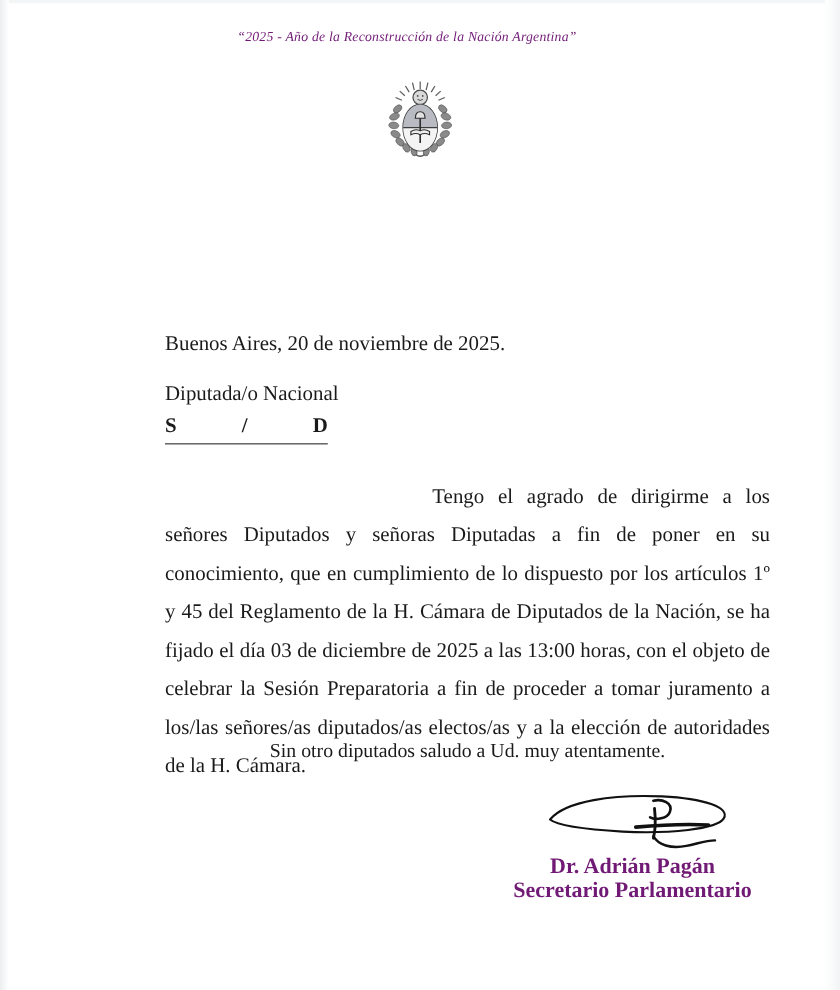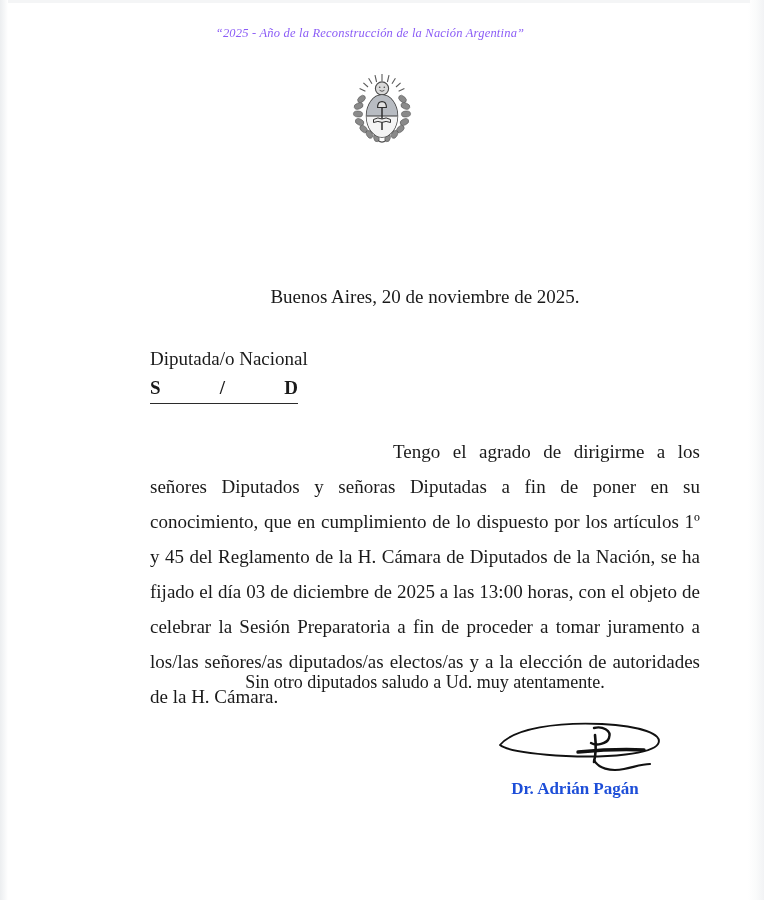--- a/index.html
+++ b/index.html
@@ -47,21 +47,21 @@
   
   .running-header {
     position: absolute;
     left: 0;
     top: 26px;
     width: 740px;
     text-align: center;
     font-style: italic;
     font-size: 12.5px;
     letter-spacing: 0.2px;
-    color: #8b5cf6;
+    color: #701a75;
     white-space: nowrap;
   }
 
   
   .crest {
     position: absolute;
     left: 0;
     top: 72px;
     width: 764px;
     display: flex;
@@ -91,23 +91,23 @@
     font-size: 22px;
     letter-spacing: 1.1px;
     margin-top: 10px;
     transform: scaleY(1.06);
   }
 
   
   .date-line {
     position: absolute;
     left: 150px;
-    top: 286px;
+    top: 302px;
     width: 550px;
-    text-align: center;
+    text-align: left;
     font-size: 19px;
   }
 
   
   .addressee {
     position: absolute;
     left: 150px;
     top: 348px;
     font-size: 19px;
   }
@@ -158,23 +158,23 @@
   }
   .signature-mark svg { display: block; }
 
   .signer {
     position: absolute;
     left: 440px;
     top: 778px;
     width: 270px;
     text-align: center;
     font-weight: bold;
-    font-size: 17px;
+    font-size: 20px;
     line-height: 21px;
-    color: #1d4ed8;
+    color: #701a75;
   }
 </style>
 </head>
 <body>
 
 <div id="page">
 
   <div class="edge-left"></div>
   <div class="edge-right"></div>
   <div class="edge-top"></div>
@@ -259,15 +259,16 @@
 
         <path d="M86 38 C108 36 134 35 152 36" stroke-width="3.4"></path>
 
         <path d="M102 46 C106 54 118 58 132 55 C142 53 150 50 158 50" stroke-width="2.2"></path>
       </g>
     </svg>
   </div>
 
   <div class="signer">
     <div>Dr. Adrián Pagán</div>
+    <div>Secretario Parlamentario</div>
   </div>
 
 </div>
 
 </body></html>

